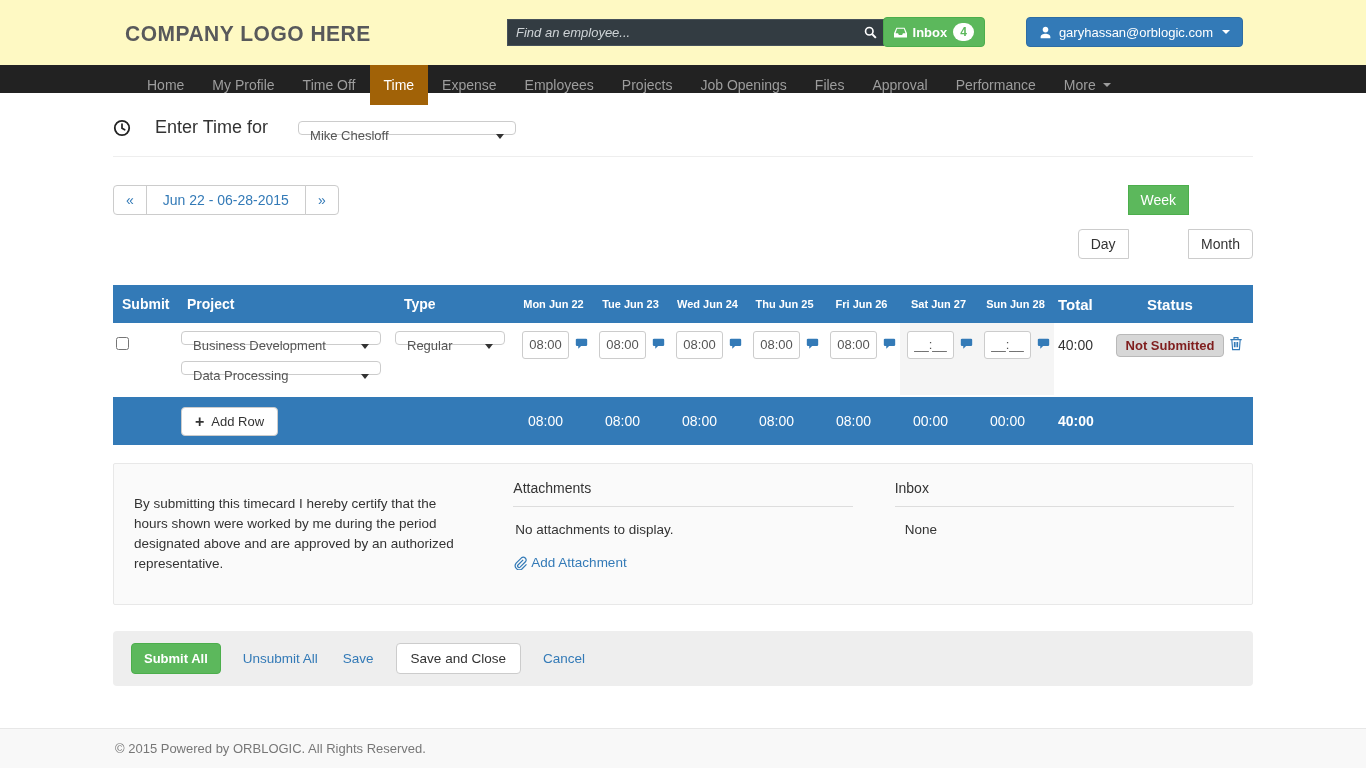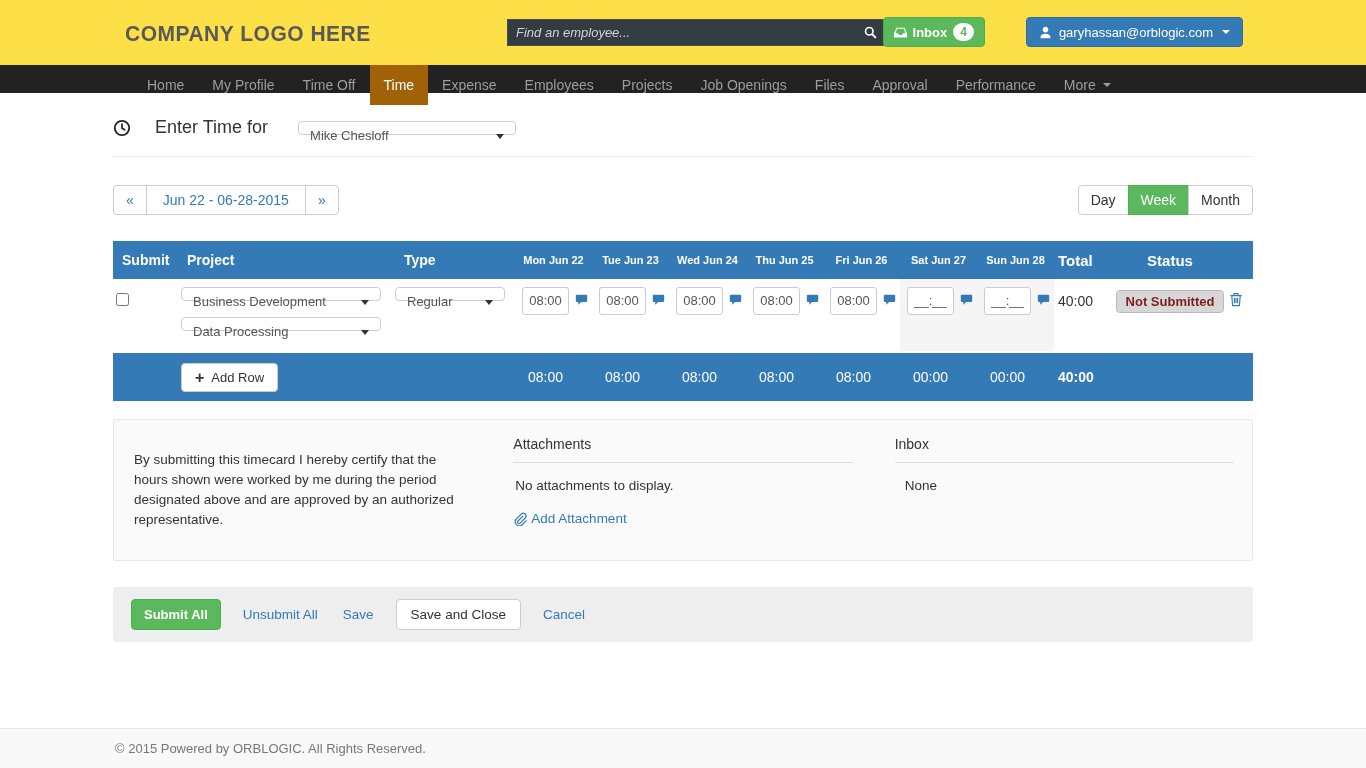--- a/index.html
+++ b/index.html
@@ -2,21 +2,21 @@
 <html><head>
 <meta charset="utf-8">
 <style>
   * { box-sizing: border-box; }
   html, body { margin: 0; padding: 0; background: #fff; }
   body { width: 1366px; height: 768px; overflow: hidden; font-family: "Liberation Sans", sans-serif; color: #333; }
   .page { min-height: 768px; display: flex; flex-direction: column; }
   .container { width: 1140px; margin: 0 auto; }
 
   
-  .topbar { height: 65px; background: #fde047; }
+  .topbar { height: 65px; background: #fef9c3; }
   .topbar-inner { width: 1140px; margin: 0 auto; position: relative; height: 65px; display: flex; align-items: center; }
   .logo { margin-left: 12px; font-size: 21px; font-weight: 800; letter-spacing: .5px; color: #58595b; transform: scaleY(1.08); }
   .search-box { position: absolute; left: 394px; top: 19px; width: 377px; height: 27px; background: #333c42; border: 1px solid #46515a; display: flex; align-items: center; }
   .search-box input { flex: 1; background: transparent; border: 0; outline: none; color: #eee; font-size: 13px; font-style: italic; padding: 0 8px; font-family: "Liberation Sans", sans-serif; }
   .search-box input::placeholder { color: #cfd4d7; opacity: 1; }
   .search-ico { width: 26px; display: flex; justify-content: center; cursor: pointer; }
   .topbar-right { position: absolute; right: 10px; top: 17px; display: flex; gap: 41px; align-items: center; }
   .btn { font-family: "Liberation Sans", sans-serif; cursor: pointer; }
   .btn-inbox { display: inline-flex; align-items: center; gap: 6px; background: #5cb85c; border: 1px solid #4cae4c; color: #fff; font-size: 13px; font-weight: bold; border-radius: 4px; height: 30px; padding: 0 10px; }
   .inbox-badge { background: #fff; color: #5cb85c; font-size: 12px; font-weight: bold; border-radius: 10px; padding: 2px 7px; }
@@ -37,21 +37,21 @@
   .employee-select { width: 218px; margin-left: 6px; }
 
   
   .toolbar-row { margin-top: 28px; display: flex; justify-content: space-between; }
   .btn-group { display: inline-flex; }
   .bg-btn { background: #fff; border: 1px solid #ccc; height: 30px; padding: 0 12px; font-size: 14px; color: #337ab7; cursor: pointer; line-height: 28px; }
   .bg-btn + .bg-btn { margin-left: -1px; }
   .bg-btn:first-child { border-radius: 4px 0 0 4px; }
   .bg-btn:last-child { border-radius: 0 4px 4px 0; }
   .bg-btn.date-label { padding: 0 16px; }
-  .bg-btn.dark { color: #333; }
+  .bg-btn.dark { color: #333; margin-top: 44px; }
   .bg-btn.green-active { background: #5cb85c; border-color: #4cae4c; color: #fff; }
 
   
   .timesheet { margin-top: 26px; }
   .ts-grid { display: grid; grid-template-columns: 60px 220px 122px repeat(7, 77px) 57px 118px 24px; }
   .ts-header { background: #337ab7; color: #fff; height: 38px; align-items: center; }
   .th { font-weight: bold; }
   .th-submit { font-size: 14px; padding-left: 9px; }
   .th-project { font-size: 14px; padding-left: 14px; }
   .th-type { font-size: 14px; padding-left: 11px; }

